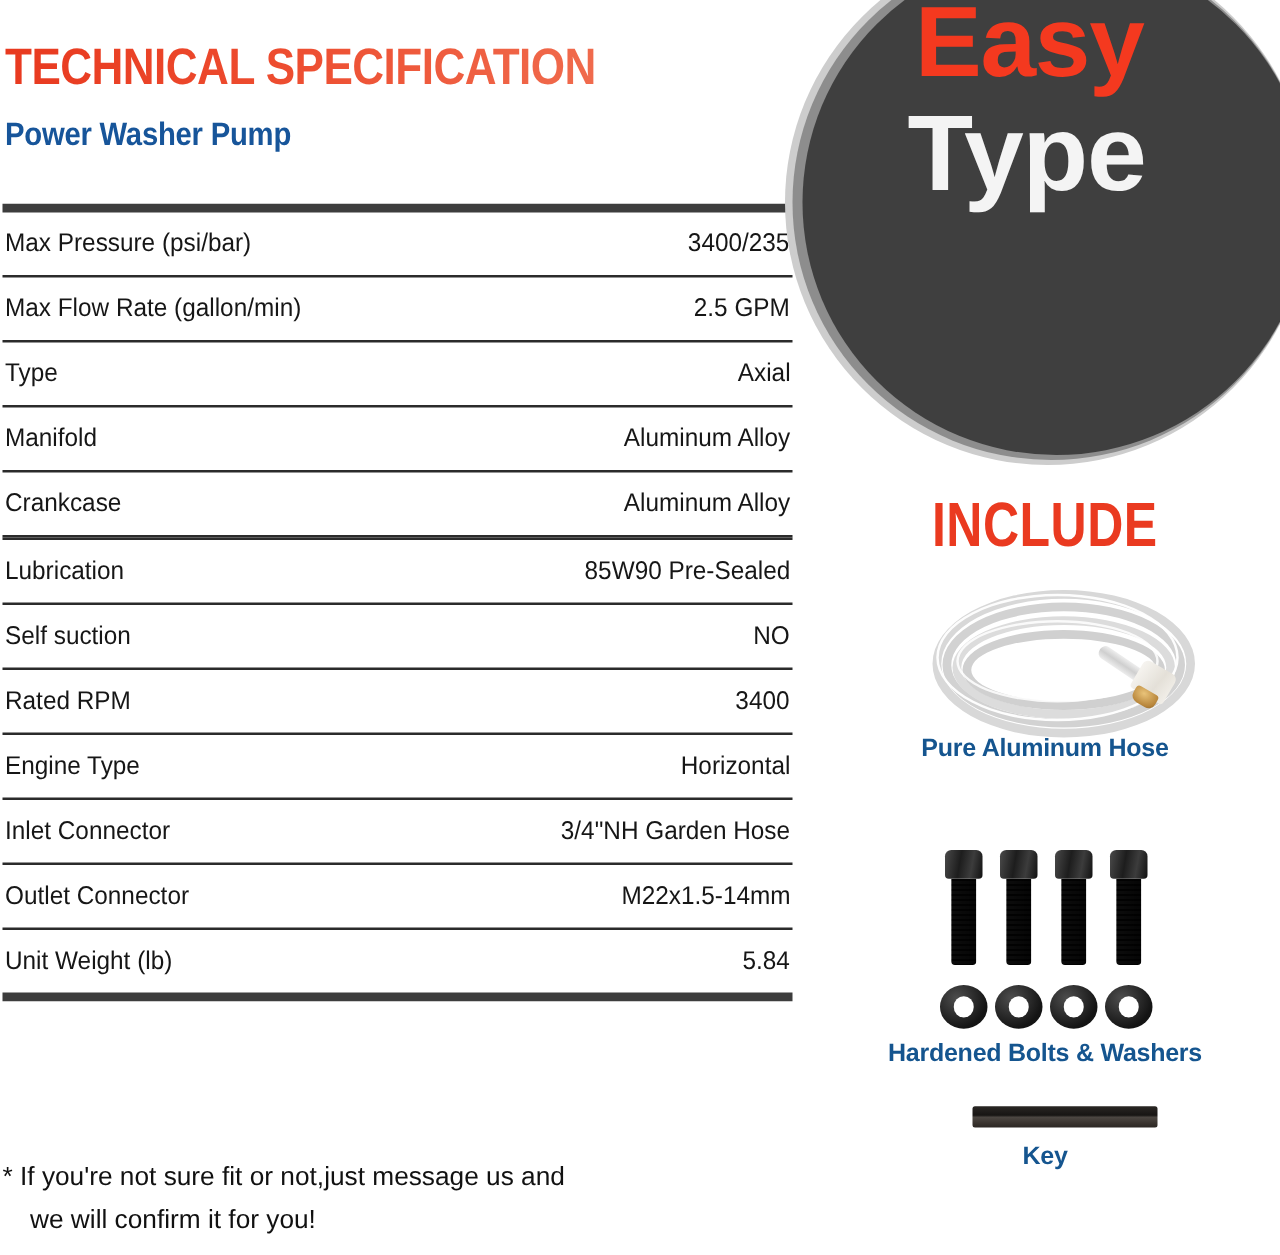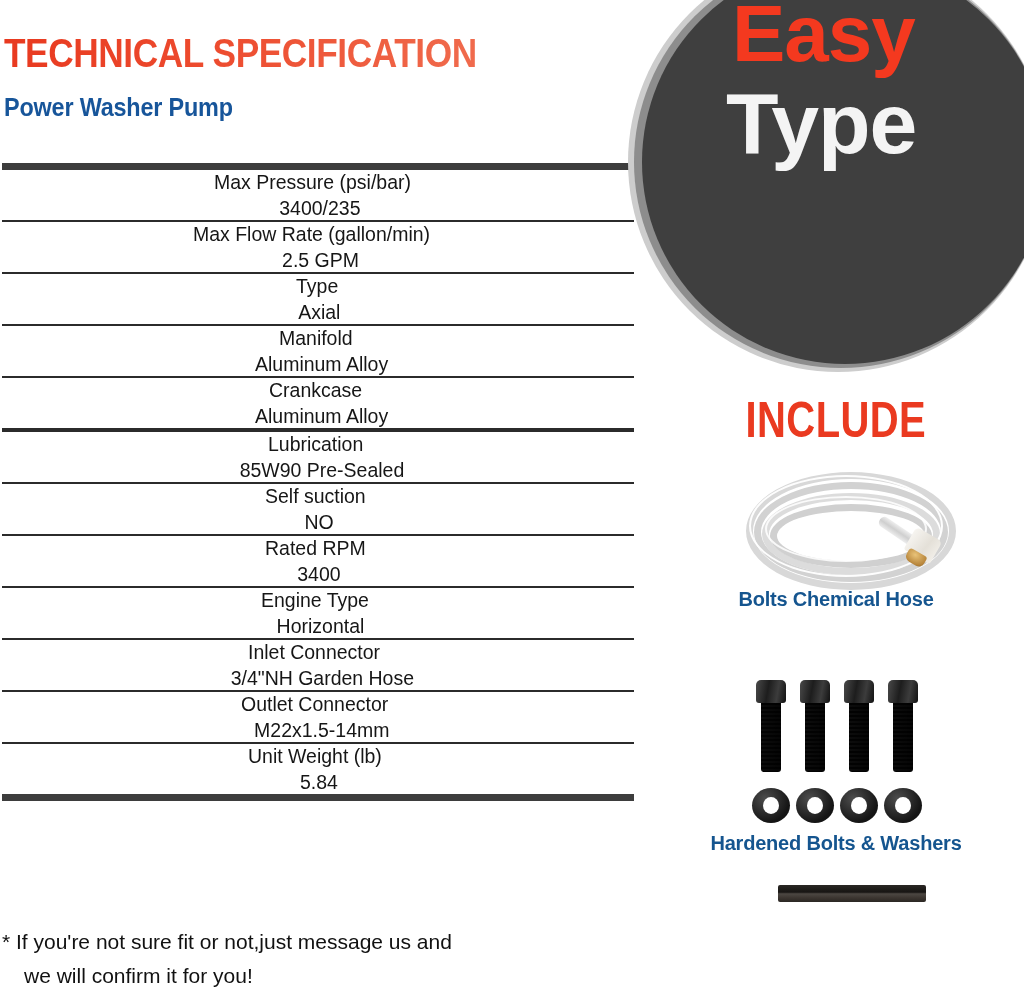--- a/index.html
+++ b/index.html
@@ -30,21 +30,21 @@
     transform:scaleX(0.9);transform-origin:left top;
     white-space:nowrap;
   }
 
   
   #spec-table{position:absolute;left:2px;top:163px;width:632px;}
   .rule-thick{height:7px;background:#3d3d3d;width:100%;}
   .rule-thin{height:2px;background:#2b2b2b;width:100%;}
   .spec-row{
     height:50px;display:flex;align-items:center;justify-content:space-between;
-    padding:0 2px;box-sizing:border-box;flex-direction:column;
+    padding:0 2px;box-sizing:border-box;
   }
   .spec-label,.spec-value{
     font-size:20.5px;color:#161616;font-weight:normal;white-space:nowrap;
     transform:scaleX(0.95);
   }
   .spec-label{transform-origin:left center;}
   .spec-value{transform-origin:right center;}
 
   #fine-print{
     position:absolute;left:2px;top:925px;width:630px;
@@ -267,21 +267,21 @@
       <div class="hose-coil" style="left:114px;top:23px;width:164px;height:68px;border-width:7px;border-color:#dcdcdc;"></div>
       <div class="hose-coil" style="left:122px;top:34px;width:148px;height:50px;border-width:7px;border-color:#d0d0d0;"></div>
       <div class="hose-sheen" style="left:101px;top:5px;width:190px;height:98px;border-width:2px;opacity:.95;"></div>
       <div class="hose-sheen" style="left:117px;top:26px;width:158px;height:62px;border-width:2px;opacity:.85;"></div>
       <div id="hose-tail"></div>
       <div id="hose-fitting">
         <div class="collar"></div>
         <div class="brass"></div>
       </div>
     </div>
-    <div class="item-caption">Bolts Chemical Hose</div>
+    <div class="item-caption">Pure Aluminum Hose</div>
   </div>
 
   <div id="bolts-item">
     <div id="bolts-art">
       <div class="bolt" style="left:108px;top:8px;">
         <div class="head"></div>
         <div class="shaft"></div>
       </div>
       <div class="bolt" style="left:152px;top:8px;">
         <div class="head"></div>
@@ -301,14 +301,15 @@
       <div class="washer" style="left:192px;top:116px;"></div>
       <div class="washer" style="left:236px;top:116px;"></div>
     </div>
     <div class="item-caption">Hardened Bolts &amp; Washers</div>
   </div>
 
   <div id="key-item">
     <div id="key-art">
       <div id="key-bar"></div>
     </div>
+    <div class="item-caption">Key</div>
   </div>
 </div>
 
 </body></html>

